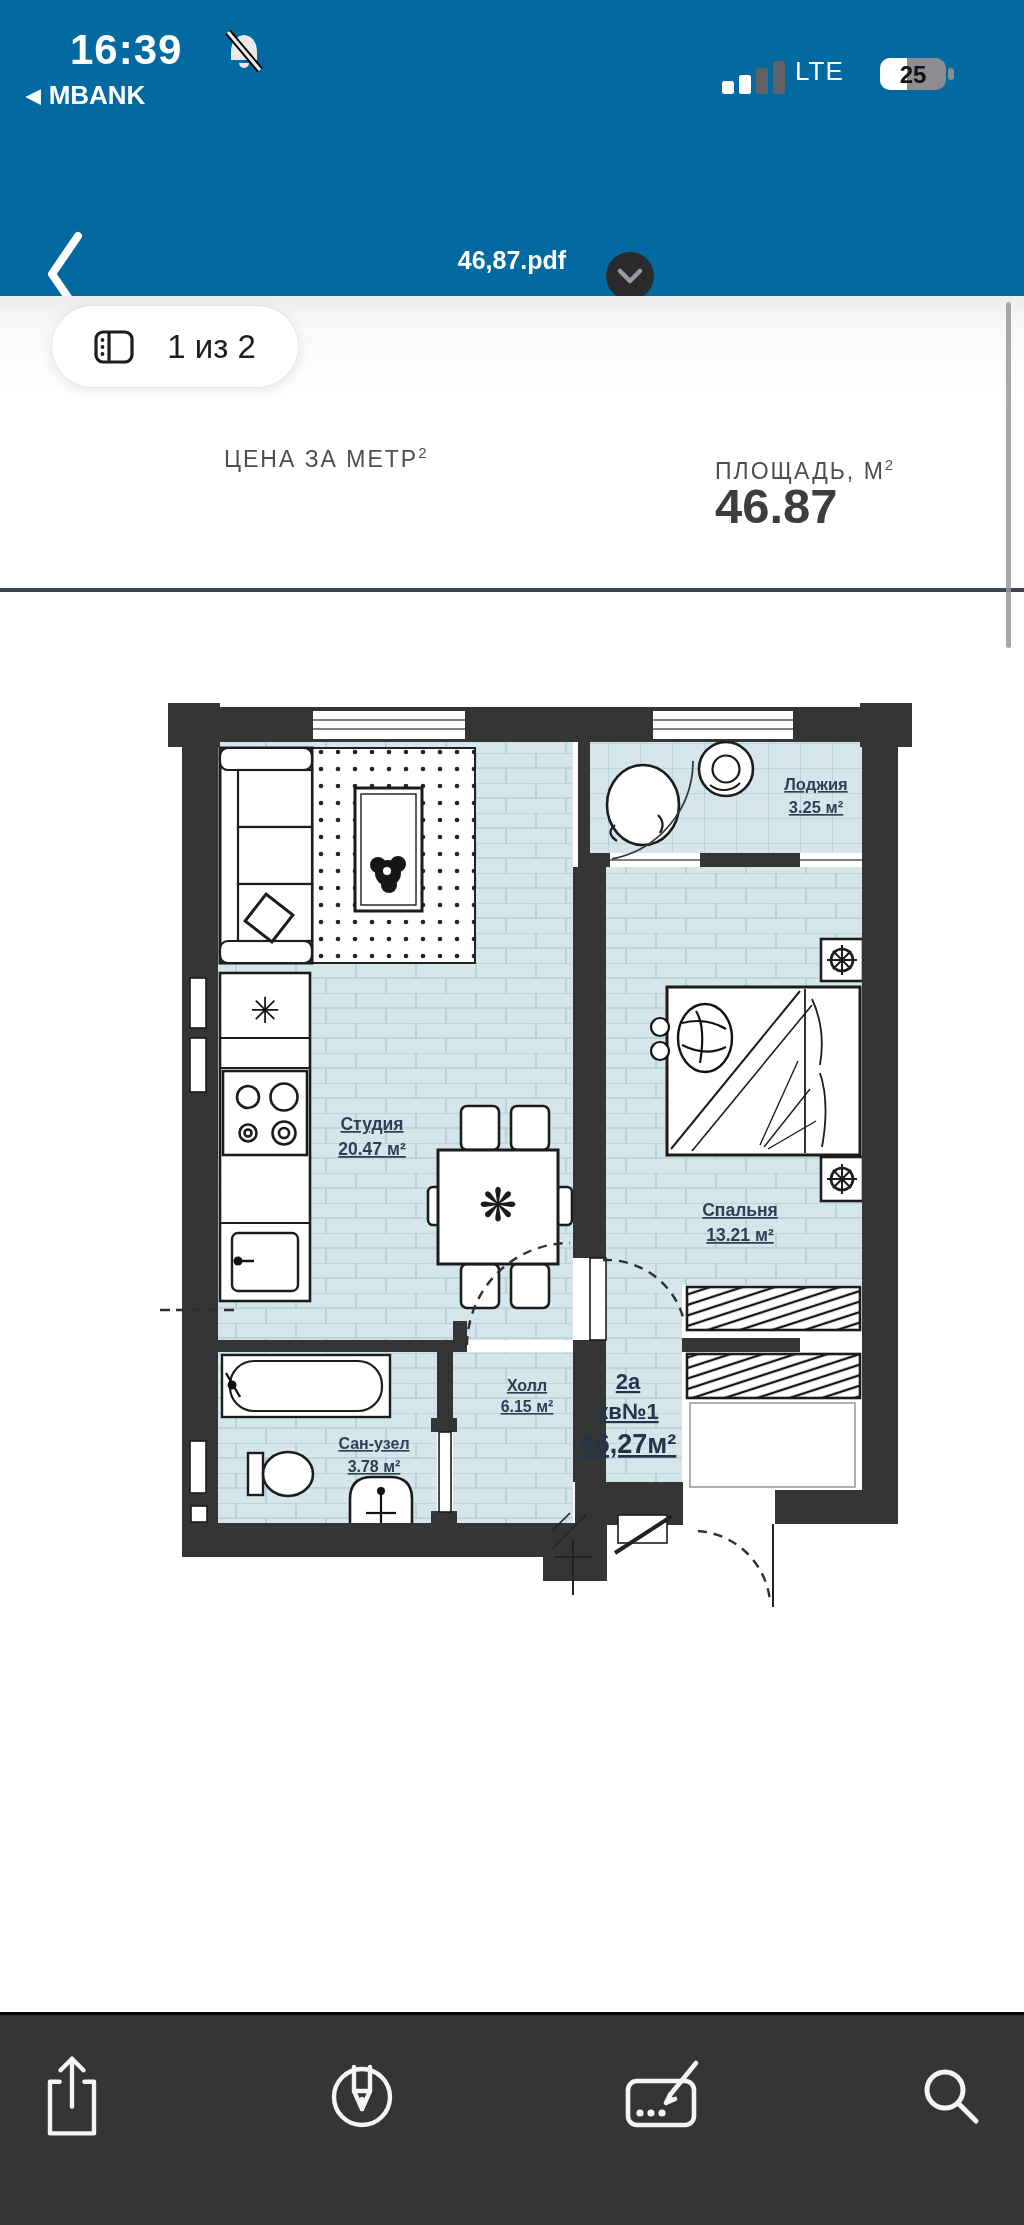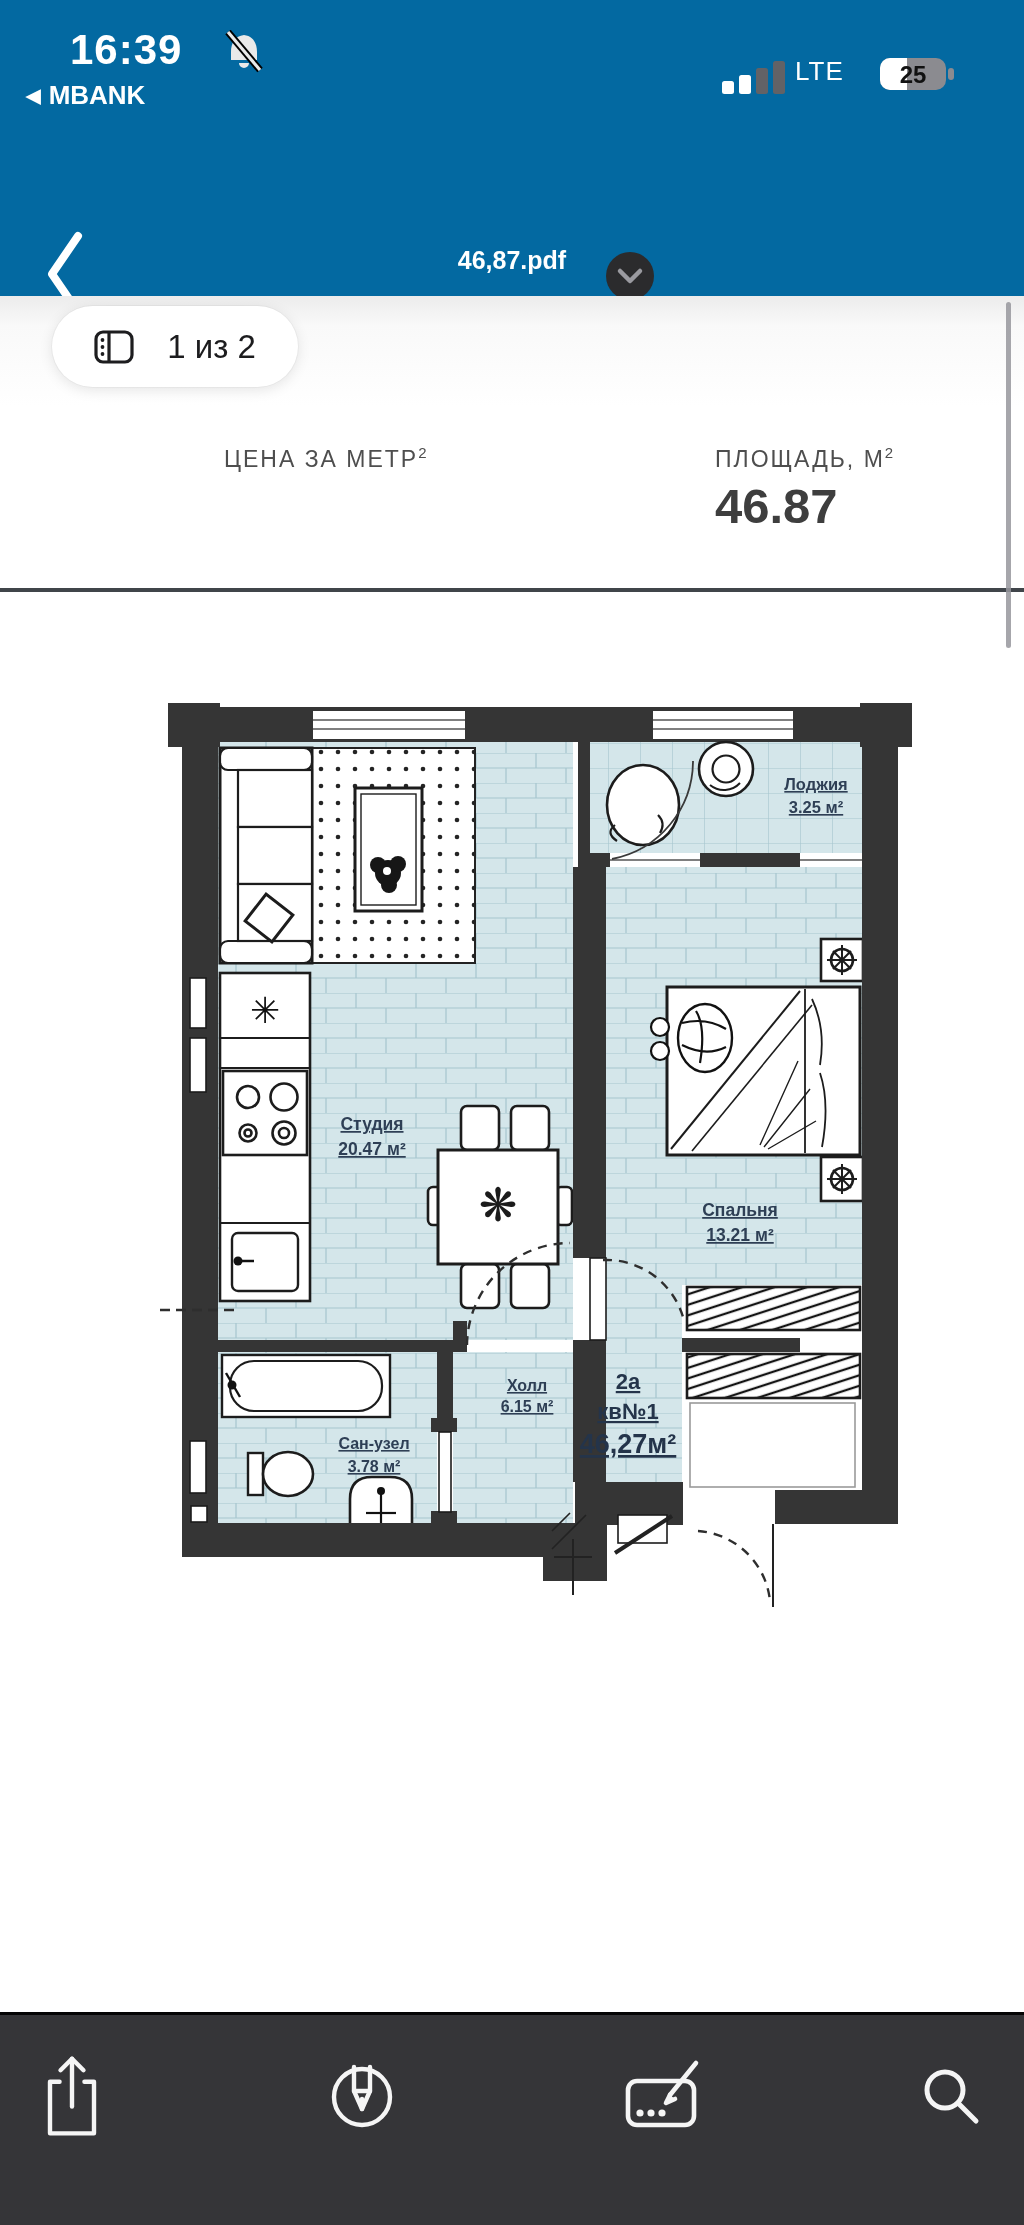--- a/index.html
+++ b/index.html
@@ -24,21 +24,21 @@
   
   .content{left:0;top:296px;width:1024px;height:1716px;
            background:linear-gradient(#ececec,#f9f9f9 30px,#ffffff 110px);}
   .pill{left:52px;top:10px;width:246px;height:81px;border-radius:41px;background:#fff;
         box-shadow:0 3px 14px rgba(0,0,0,.10), 0 0 0 1px rgba(0,0,0,.03);
         display:flex;align-items:center;justify-content:center;gap:33px;}
   .pill-label{font-size:33px;color:#1c1c1e;}
   .hdr-label{color:#4e4e4e;font-size:23px;font-weight:500;letter-spacing:2px;}
   .hdr-label sup{font-size:15px;}
   .price-label{left:182px;top:148px;margin-left:42px;}
-  .area-label{left:715px;top:148px;}
+  .area-label{left:715px;top:160px;}
   .area-value{left:715px;top:182px;color:#3e3e3e;font-size:49px;font-weight:700;}
   .divider{left:0;top:292px;width:1024px;height:4px;background:#40454a;}
   .scrollbar{left:1006px;top:6px;width:5px;height:346px;border-radius:3px;background:#97979c;opacity:.85;}
 
   
   .toolbar{left:0;top:2012px;width:1024px;height:213px;background:#353538;border-top:3px solid #050505;}
   .tbi{position:absolute;top:30px;width:104px;height:104px;display:flex;align-items:center;justify-content:center;}
 
   svg text{font-family:"Liberation Sans", sans-serif;}
 </style>

